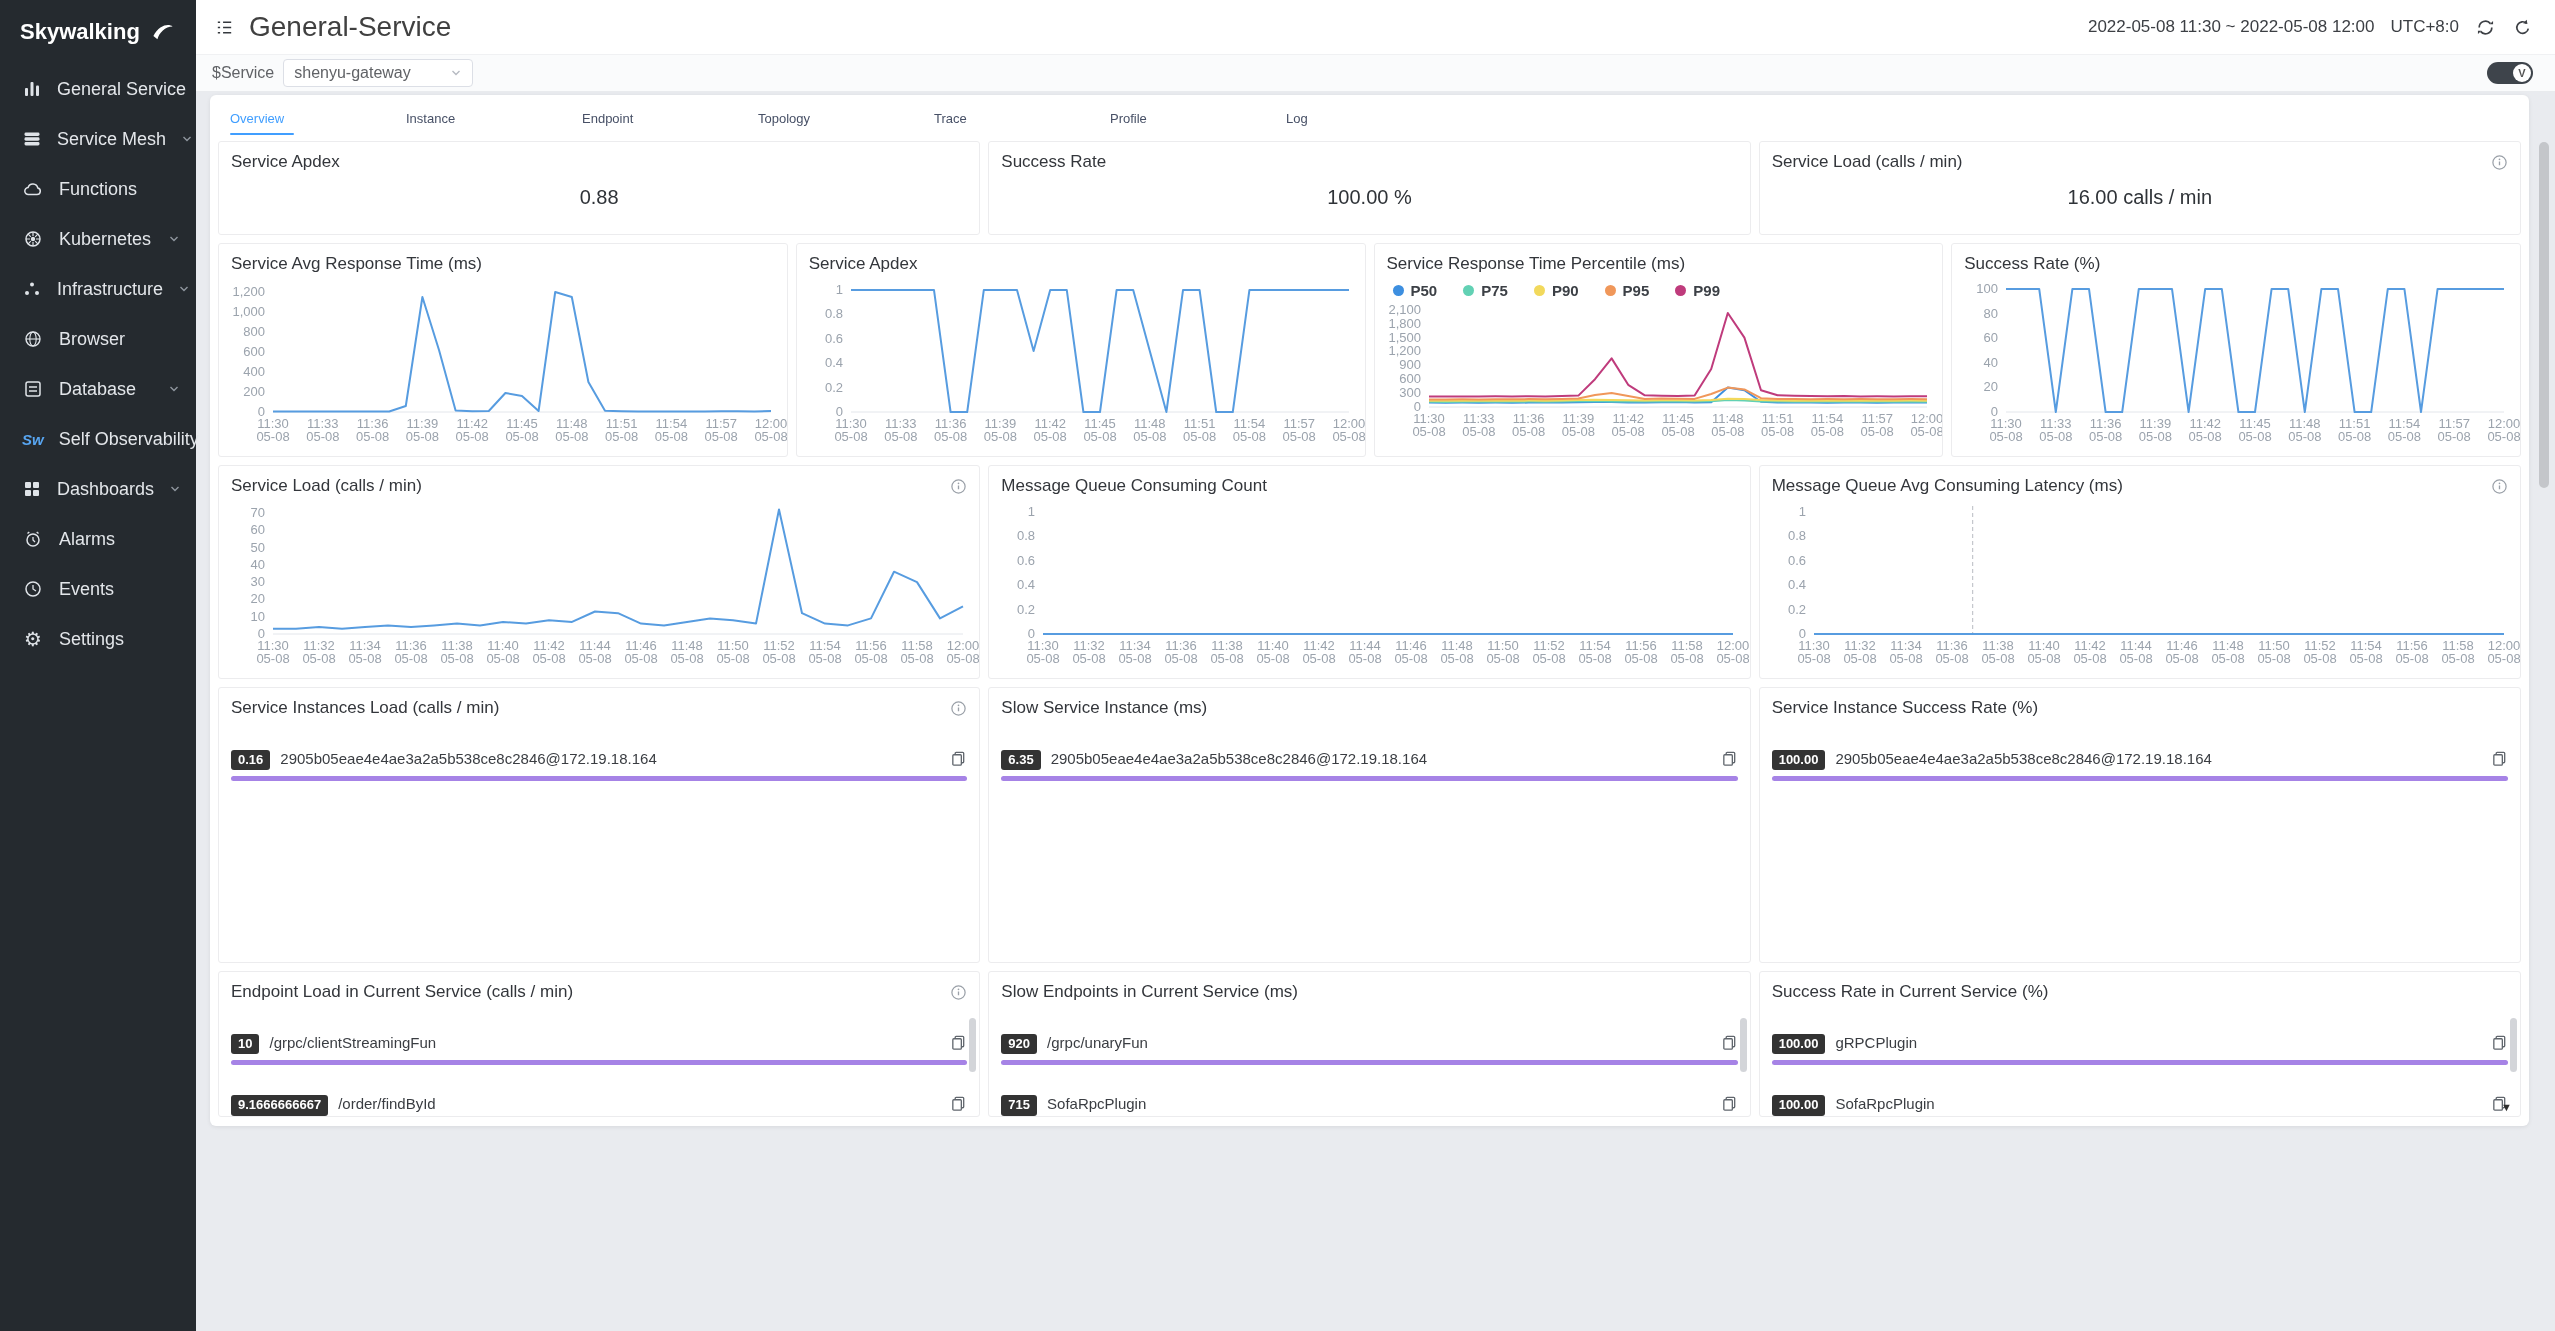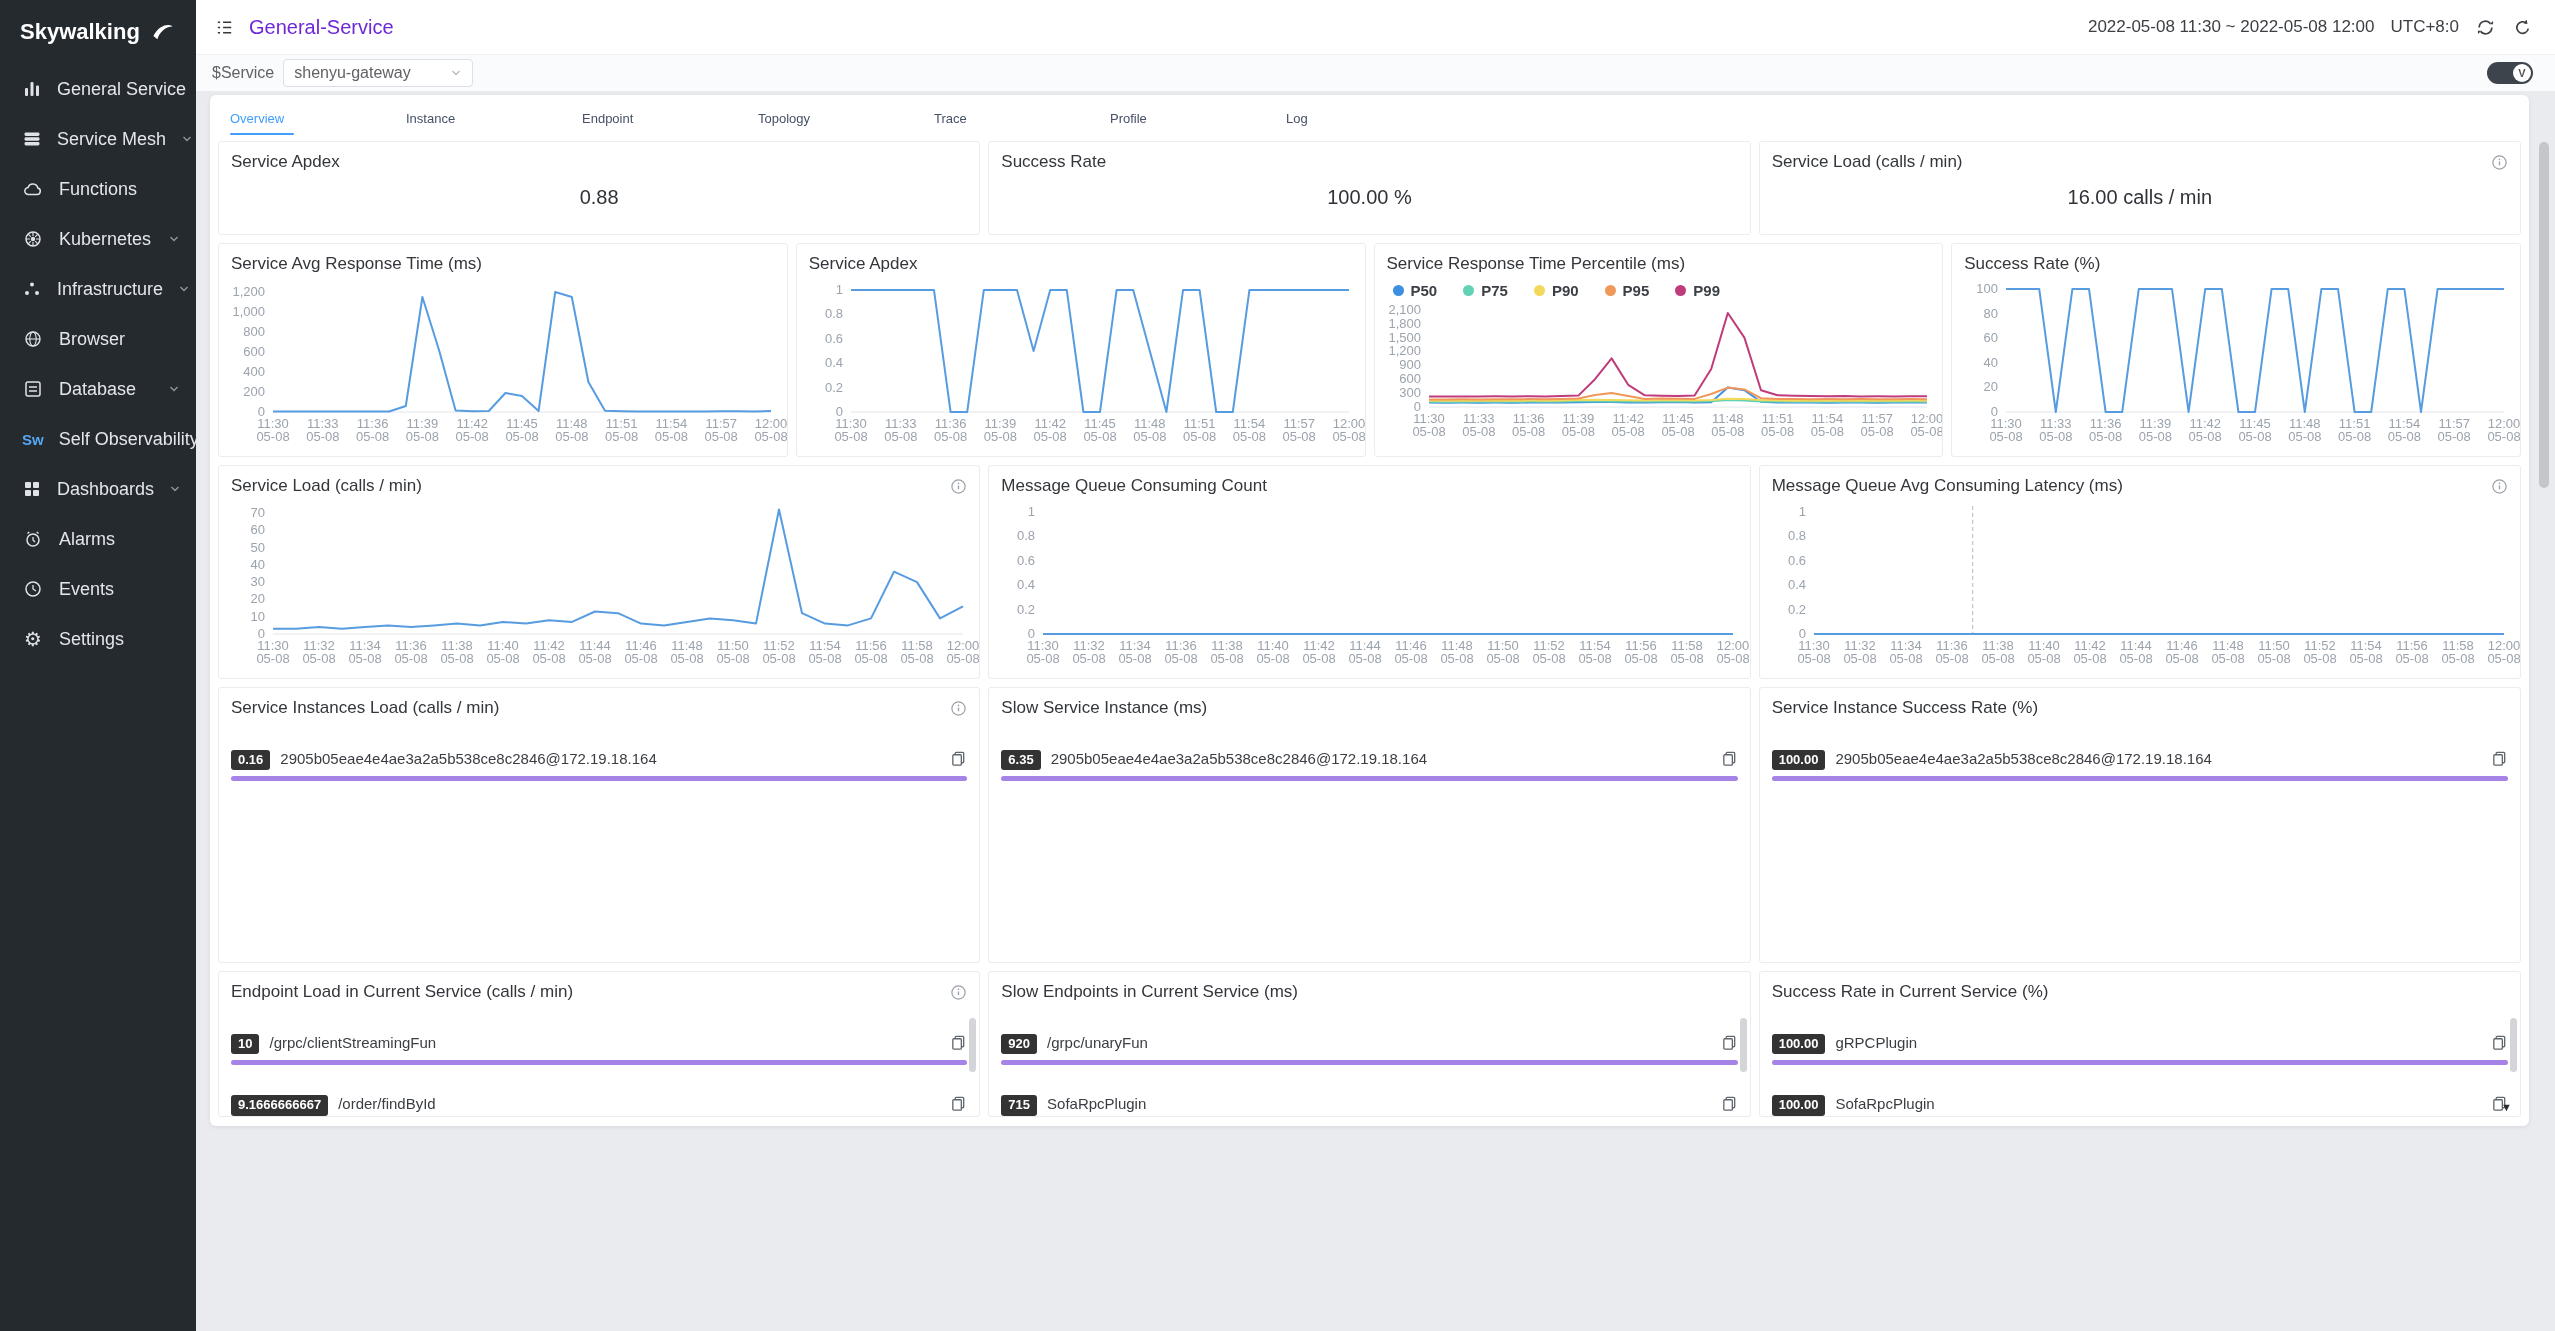--- a/index.html
+++ b/index.html
@@ -7,27 +7,27 @@
 body{font-family:"Liberation Sans","DejaVu Sans",sans-serif;background:#e9ebef;overflow:hidden;display:flex;color:#333;}
 
 .sidebar{width:196px;min-width:196px;background:#252a2f;height:100%;}
 .logo{height:64px;display:flex;align-items:center;padding-left:20px;gap:11px;color:#fff;cursor:pointer;}
 .logo-text{font-size:22px;font-weight:700;}
 .nav-item{height:50px;display:flex;align-items:center;padding:0 16px 0 22px;gap:15px;color:#e3e6ea;font-size:18px;cursor:pointer;}
 .nav-icon{width:22px;height:22px;display:flex;align-items:center;justify-content:center;color:#dfe3e8;}
 .nav-icon svg{width:20px;height:20px;}
 .nav-label{flex:1;white-space:nowrap;}
 .chev{color:#8f969e;display:flex;align-items:center;}
-.sw-glyph{color:#58a6f2;font-weight:700;font-size:15px;}
+.sw-glyph{color:#58a6f2;font-weight:700;font-size:15px;font-style:italic;}
 .gear-glyph{font-size:20px;line-height:1;}
 
 .main{flex:1;display:flex;flex-direction:column;height:100%;min-width:0;}
 .topbar{height:54px;background:#fff;display:flex;align-items:center;justify-content:space-between;padding:0 22px 0 18px;}
 .tb-left{display:flex;align-items:center;gap:14px;}
-.page-title{font-size:20px;color:#6d28d9;}
+.page-title{font-size:28px;color:#404040;}
 .tb-right{display:flex;align-items:center;gap:16px;color:#3c3f44;font-size:17px;}
 .icon-btn{display:flex;align-items:center;cursor:pointer;}
 .icon-btn svg{width:21px;height:21px;}
 .filterbar{height:38px;background:#fafbfc;border-top:1px solid #f0f1f3;border-bottom:1px solid #e9ebee;display:flex;align-items:center;padding:0 22px 0 16px;gap:9px;font-size:16px;color:#606266;}
 .select{width:190px;height:28px;background:#fff;border:1px solid #dcdfe6;border-radius:4px;display:flex;align-items:center;justify-content:space-between;padding:0 10px;color:#606266;font-size:16px;cursor:pointer;}
 .select .chev{color:#b6bac2;}
 .spacer{flex:1;}
 .switch{width:46px;height:22px;border-radius:11px;background:#3e444b;position:relative;cursor:pointer;}
 .knob{position:absolute;right:2px;top:2px;width:18px;height:18px;border-radius:50%;background:#fff;display:flex;align-items:center;justify-content:center;font-size:11px;color:#555;font-weight:700;}
 

